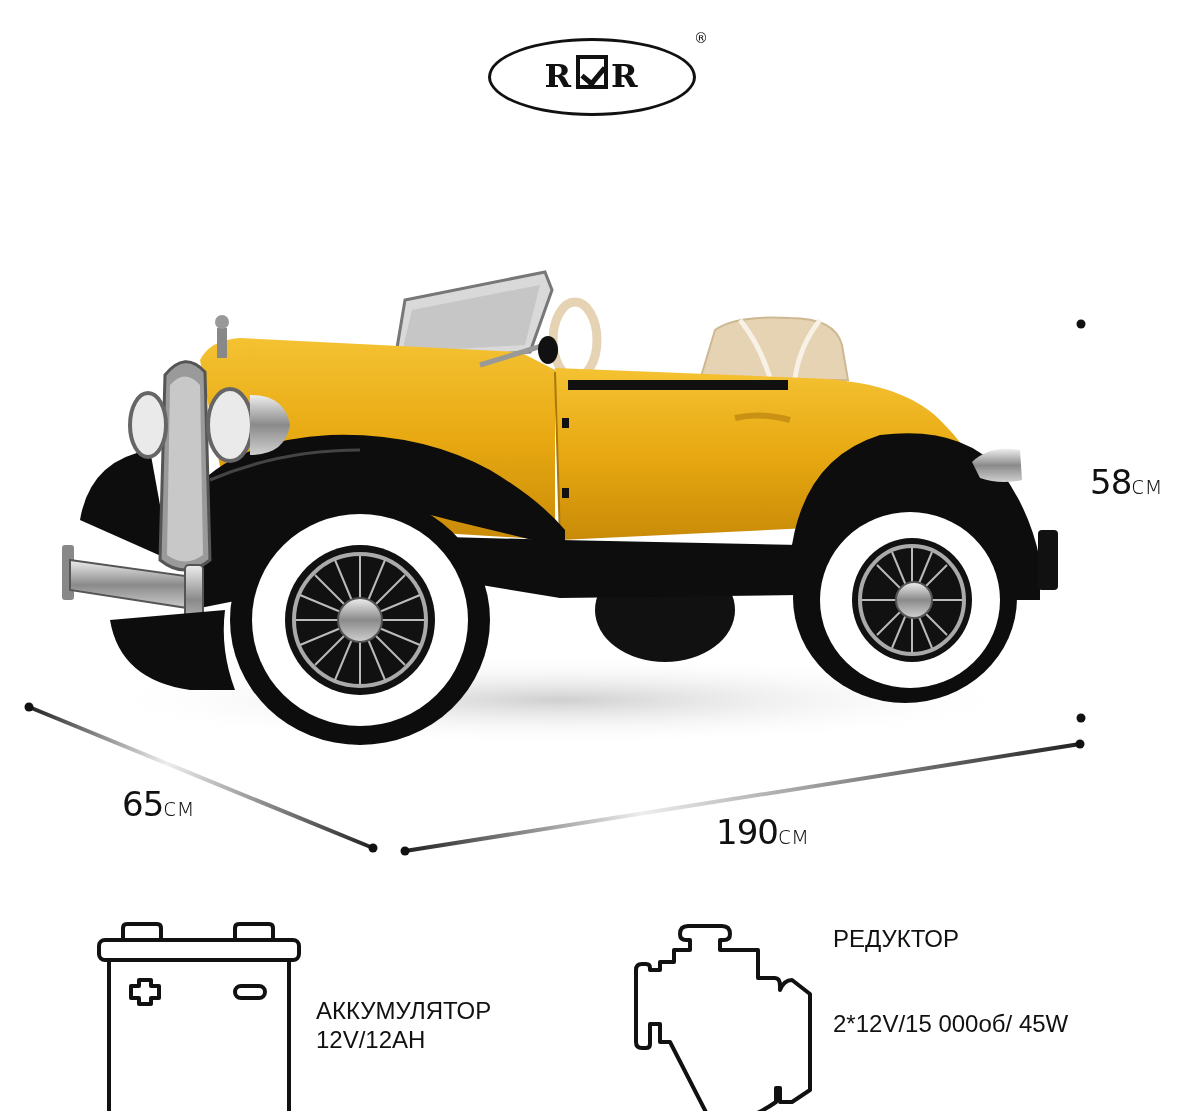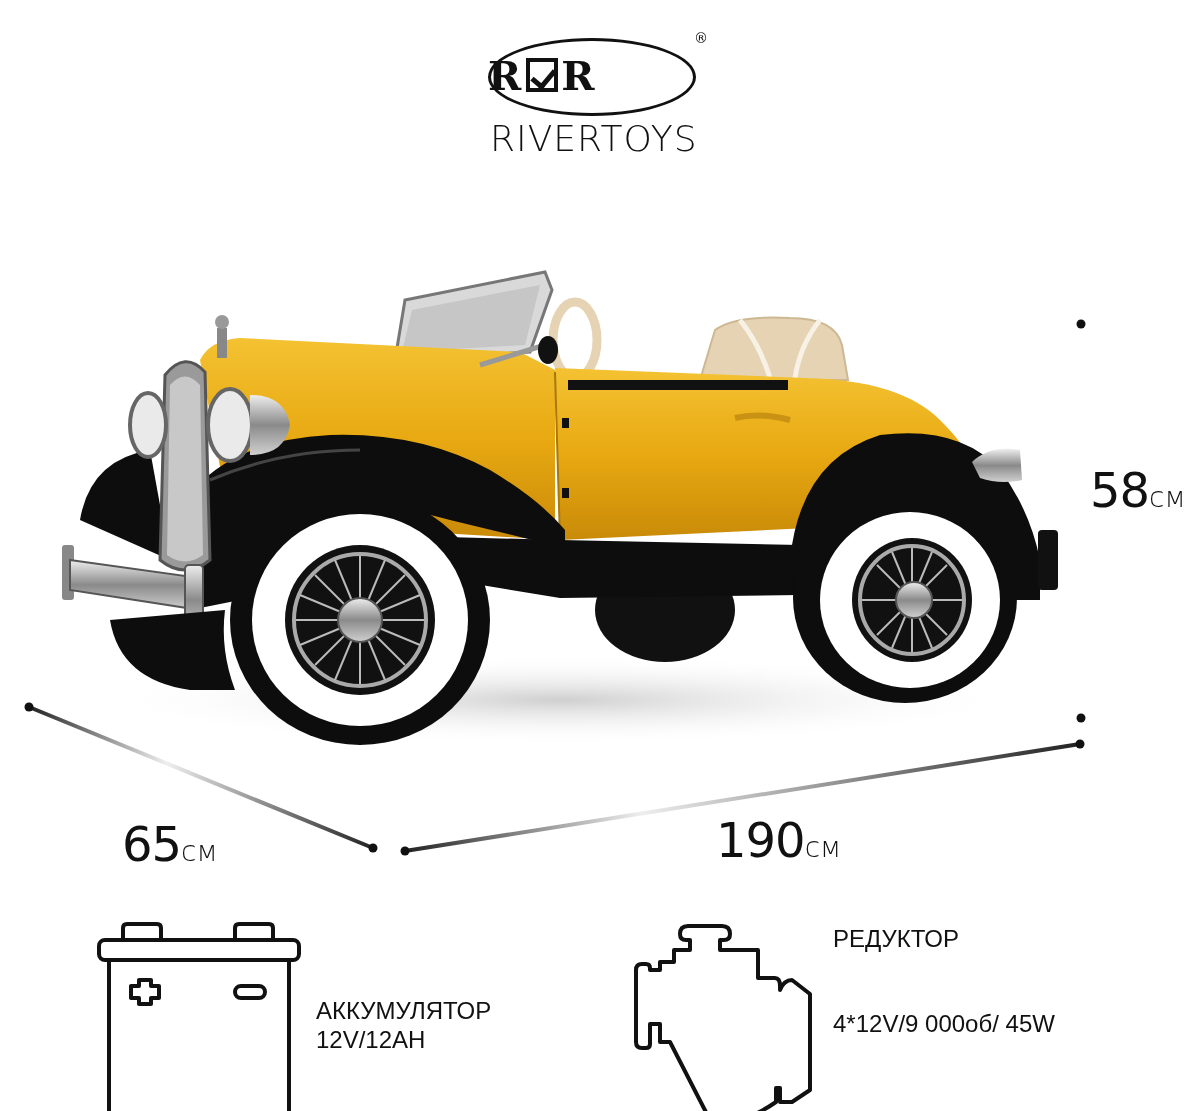--- a/index.html
+++ b/index.html
@@ -1,40 +1,39 @@
 <!DOCTYPE html>
 <html><head>
 <meta charset="utf-8">
 <style>
   html, body { margin:0; padding:0; background:#ffffff; }
   body { width:1200px; height:1111px; position:relative; overflow:hidden; font-family:"DejaVu Sans", sans-serif; color:#111; }
   .abs { position:absolute; }
   .logo-wrap { left:488px; top:30px; width:230px; height:130px; }
   .logo-oval { left:0; top:8px; width:208px; height:78px; border:3px solid #111; border-radius:50%; box-sizing:border-box; }
-  .logo-mark { left:0; top:20px; width:208px; font-family:"DejaVu Serif", serif; font-weight:bold; font-size:40px; letter-spacing:2px; line-height:52px; }
+  .logo-mark { left:0; top:20px; width:208px; text-align:center; font-family:"DejaVu Serif", serif; font-weight:bold; font-size:32px; letter-spacing:2px; line-height:52px; }
   .logo-mark .box { display:inline-block; width:32px; height:34px; border:4px solid #111; box-sizing:border-box; vertical-align:-2px; margin:0 3px; position:relative; }
   .logo-mark .box:after { content:""; position:absolute; left:6px; top:3px; width:10px; height:18px; border-right:5px solid #111; border-bottom:5px solid #111; transform:rotate(40deg); }
   .logo-reg { left:206px; top:0; font-size:14px; }
   .logo-name { left:2px; top:88px; width:230px; font-size:36px; letter-spacing:1px; font-family:"DejaVu Sans", sans-serif; font-weight:300; }
   .dim-text { font-family:"DejaVu Sans", sans-serif; font-weight:200; color:#111; }
-  .dim-num { font-size:48px; font-weight:normal; letter-spacing:-1px; }
-  .dim-unit { font-size:28px; }
+  .dim-num { font-size:34px; font-weight:normal; letter-spacing:-1px; }
+  .dim-unit { font-size:24px; }
   .spec-title { font-size:24px; font-family:"Liberation Sans", sans-serif; }
   .spec-value { font-size:24px; font-family:"Liberation Sans", sans-serif; }
 </style>
 </head>
 <body>
 
 <div class="abs logo-wrap">
   <div class="abs logo-oval"></div>
   <div class="abs logo-mark">
     <span>R</span><span class="box"></span><span>R</span>
   </div>
   <div class="abs logo-reg">®</div>
-  <div class="abs logo-name">RIVERTOYS</div>
 </div>
 
 <svg class="abs" style="left:0;top:0" width="1200" height="1111" viewBox="0 0 1200 1111">
   <defs>
     <linearGradient id="gold" x1="0" y1="0" x2="0" y2="1">
       <stop offset="0" stop-color="#F4C232"></stop>
       <stop offset="0.5" stop-color="#E8A912"></stop>
       <stop offset="1" stop-color="#C98A08"></stop>
     </linearGradient>
     <linearGradient id="chrome" x1="0" y1="0" x2="0" y2="1">
@@ -186,21 +185,21 @@
   <g>
     <line x1="405" y1="851" x2="1080" y2="744" stroke="url(#dimL)" stroke-width="4"></line>
     <circle cx="405" cy="851" r="4.5" fill="#111"></circle>
     <circle cx="1080" cy="744" r="4.5" fill="#111"></circle>
   </g>
 </svg>
 
 <div class="abs dim-text" style="left:1090px;top:462px;">
   <span class="dim-num">58</span><span class="dim-unit">см</span>
 </div>
-<div class="abs dim-text" style="left:122px;top:784px;margin-top:32px;">
+<div class="abs dim-text" style="left:122px;top:784px;">
   <span class="dim-num">65</span><span class="dim-unit">см</span>
 </div>
 <div class="abs dim-text" style="left:716px;top:812px;">
   <span class="dim-num">190</span><span class="dim-unit">см</span>
 </div>
 
 <svg class="abs" style="left:95px;top:920px" width="210" height="200" viewBox="0 0 210 200">
   <g fill="none" stroke="#111" stroke-width="4" stroke-linejoin="round">
     <path d="M28 20 L28 8 Q28 4 32 4 L62 4 Q66 4 66 8 L66 20"></path>
     <path d="M140 20 L140 8 Q140 4 144 4 L174 4 Q178 4 178 8 L178 20"></path>
@@ -213,13 +212,13 @@
 <div class="abs spec-title" style="left:316px;top:960px;margin-top:37px;">АККУМУЛЯТОР</div>
 <div class="abs spec-value" style="left:316px;top:1010px;margin-top:16px;">12V/12AH</div>
 
 <svg class="abs" style="left:630px;top:920px" width="190" height="200" viewBox="0 0 190 200">
   <g fill="none" stroke="#111" stroke-width="4" stroke-linejoin="round">
     <path d="M50 14 Q50 6 58 6 L92 6 Q100 6 100 14 Q100 20 94 20 L90 20 L90 30 L128 30 L128 58 L145 58 Q150 58 150 66 L150 70 Q154 60 162 60 L180 74 L180 170 L162 182 L150 182 L150 168 L146 168 L146 182 Q120 200 100 200"></path>
     <path d="M50 14 Q50 20 56 20 L60 20 L60 30 L44 30 L44 42 L30 42 L30 50 L20 50 L20 48 Q20 44 16 44 L12 44 Q6 44 6 50 L6 122 Q6 128 12 128 L16 128 Q20 128 20 124 L20 104 L30 104 L30 122 L40 122 L80 200"></path>
   </g>
 </svg>
 <div class="abs spec-title" style="left:833px;top:925px;">РЕДУКТОР</div>
-<div class="abs spec-value" style="left:833px;top:1010px;">4*12V/9 000об/ 45W</div>
+<div class="abs spec-value" style="left:833px;top:1010px;">2*12V/15 000об/ 45W</div>
 
 </body></html>

